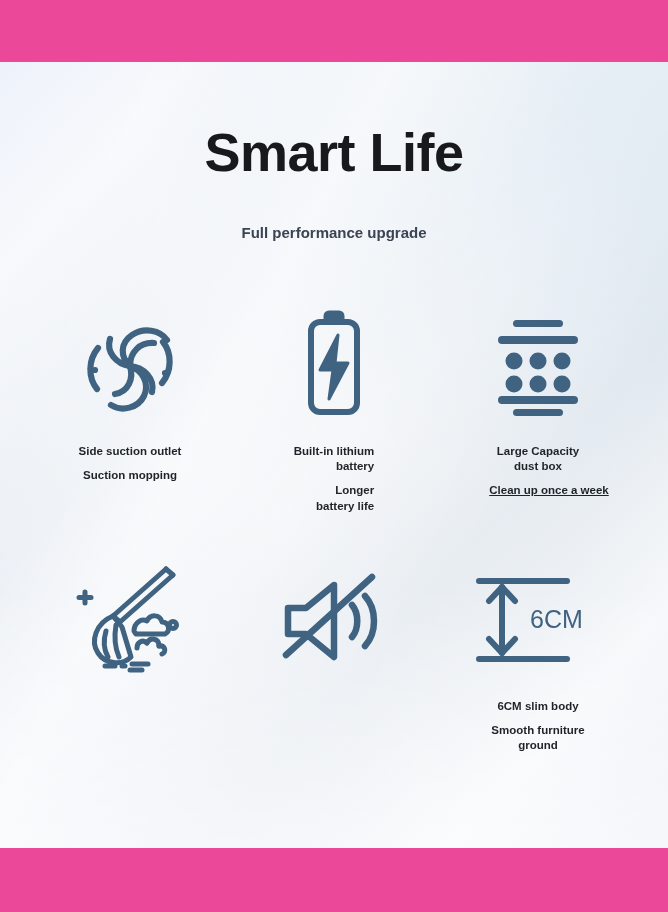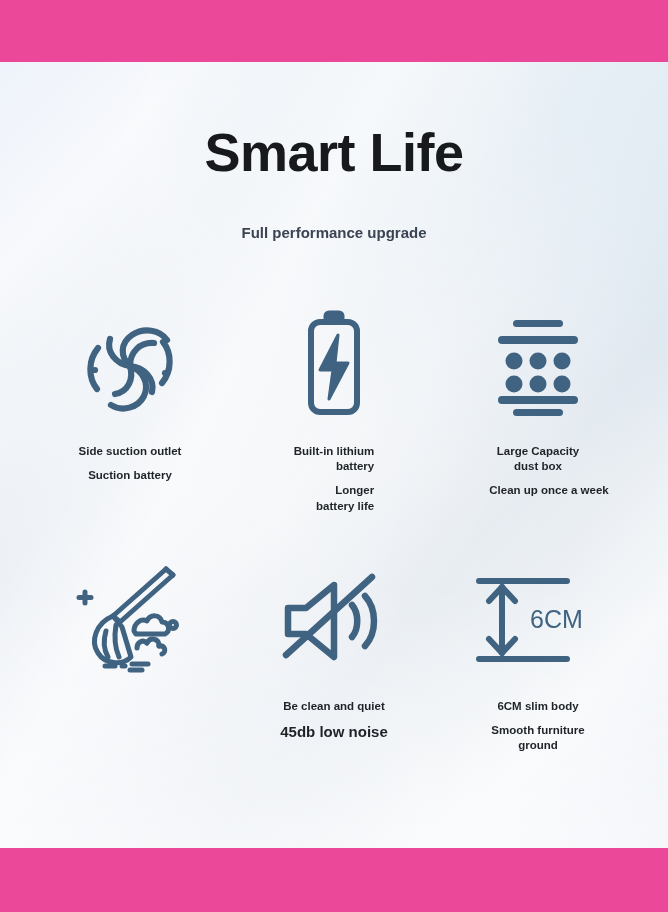--- a/index.html
+++ b/index.html
@@ -130,21 +130,21 @@
     font-weight: 700;
     color: #1f2328;
     line-height: 1.32;
   }
   .caption .line-a { white-space: pre-line; }
   .caption .line-b {
     display: block;
     margin-top: 9px;
     white-space: pre-line;
   }
-  .caption.lead-indent .line-b { padding-left: 22px; }
+  .caption.lead-indent .line-b { padding-left: 22px; text-decoration: underline; }
   .caption.big-b .line-b {
     font-size: 15px;
     margin-top: 8px;
   }
   .caption.left-2 { text-align: right; }
   .caption.left-2 .line-b { padding-left: 18px; }
   .caption.blk { text-align: center; }
 
   svg { display: block; }
 </style>
@@ -172,21 +172,21 @@
                 <path d="M56 56 C68 60 76 73 70 86 C64 98 48 102 37 95"></path>
                 <path d="M56 56 C70 57 81 69 78 82"></path>
                 <path d="M24 38 C14 50 14 68 23 79"></path>
                 <path d="M88 73 C98 61 98 43 89 32"></path>
                 <path d="M21 60 L21 60"></path>
                 <path d="M91 63 L91 63"></path>
               </svg>
             </div>
             <div class="caption">
               <span class="line-a">Side suction outlet</span>
-              <span class="line-b">Suction battery</span>
+              <span class="line-b">Suction mopping</span>
             </div>
           </div>
 
           <div class="cell">
             <div class="icon-box">
               <svg width="100" height="116" viewBox="0 0 100 116" fill="none" stroke="#3f6381" stroke-width="6" stroke-linejoin="round">
                 <rect x="27" y="14" width="46" height="90" rx="9"></rect>
                 <path d="M41 14 L41 8 A4 4 0 0 1 45 4 L55 4 A4 4 0 0 1 59 8 L59 14" fill="#3f6381" stroke="#3f6381" stroke-width="3"></path>
                 <path d="M54 27 L36 62 L49 62 L45 91 L64 55 L51 55 Z" fill="#3f6381" stroke="#3f6381" stroke-width="3"></path>
               </svg>
@@ -256,24 +256,20 @@
 
           <div class="cell">
             <div class="icon-box">
               <svg width="108" height="100" viewBox="0 0 108 100" fill="none" stroke="#3f6381" stroke-width="6.5" stroke-linecap="round" stroke-linejoin="round">
                 <path d="M8 37 L8 63 L26 63 L54 86 L54 14 L26 37 Z"></path>
                 <path d="M72 34 C79 42 79 58 72 66"></path>
                 <path d="M85 25 C97 38 97 62 85 75"></path>
                 <path d="M6 84 L92 6"></path>
               </svg>
             </div>
-            <div class="caption big-b">
-              <span class="line-a">Be clean and quiet</span>
-              <span class="line-b">45db low noise</span>
-            </div>
           </div>
 
           <div class="cell">
             <div class="icon-box">
               <svg width="130" height="100" viewBox="0 0 130 100" fill="none" stroke="#3f6381" stroke-width="6" stroke-linecap="round" stroke-linejoin="round">
                 <path d="M6 10 L94 10"></path>
                 <path d="M6 88 L94 88"></path>
                 <path d="M29 16 L29 82"></path>
                 <path d="M16 30 L29 16 L42 30"></path>
                 <path d="M16 68 L29 82 L42 68"></path>

